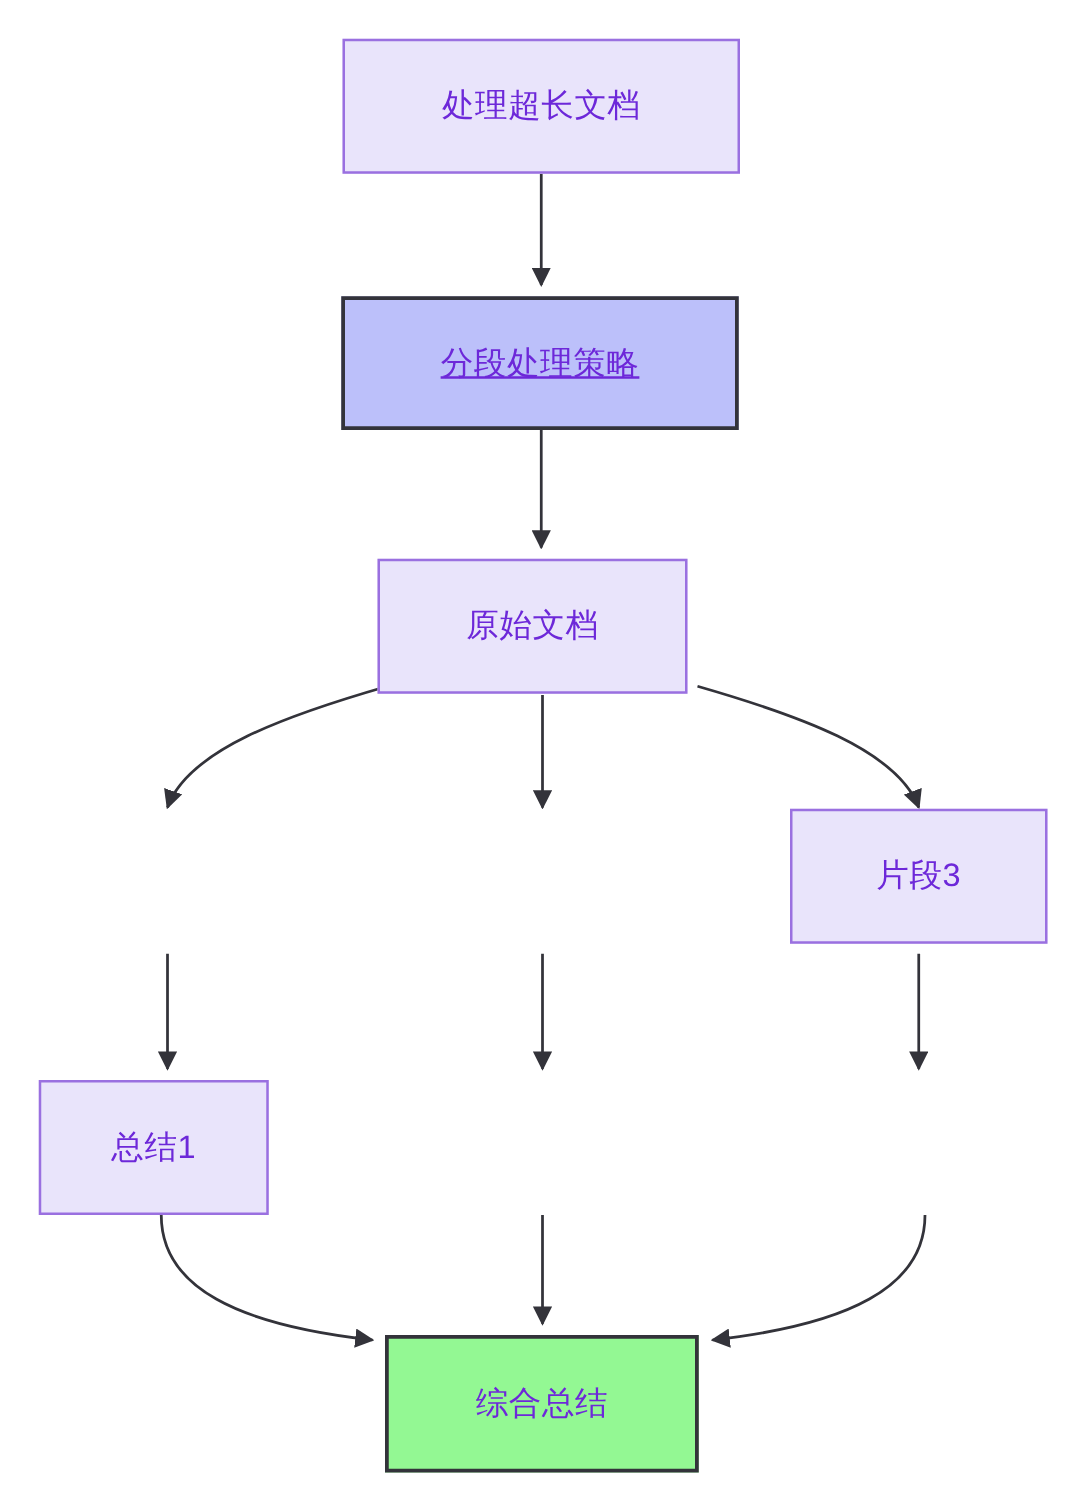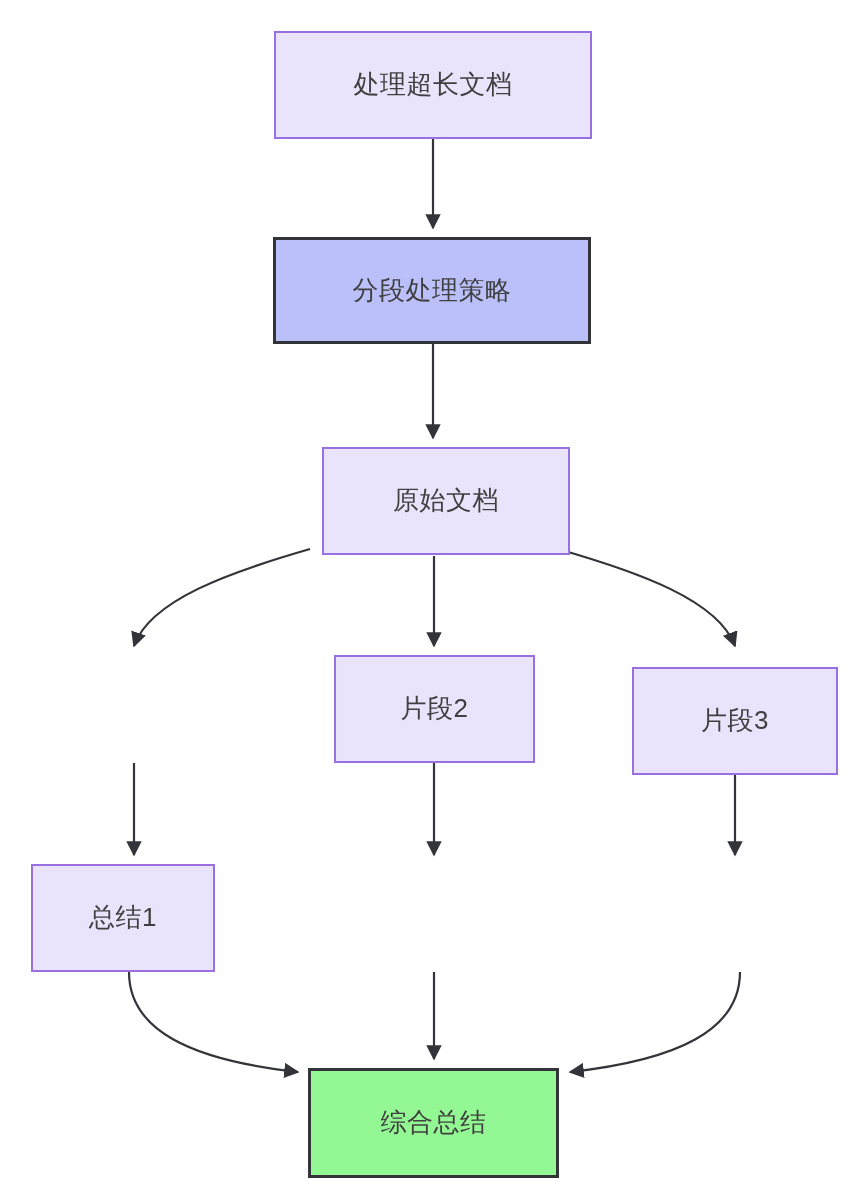--- a/index.html
+++ b/index.html
@@ -28,43 +28,43 @@
   }
   .node {
     position: absolute;
     box-sizing: border-box;
     display: flex;
     align-items: center;
     justify-content: center;
     text-align: center;
     font-size: 26px;
     line-height: 1.2;
-    color: #404040;
+    color: #6d28d9;
     letter-spacing: 0.5px;
     white-space: nowrap;
   }
   .node-plain {
     background: #e9e4fb;
     border: 2px solid #9a70e0;
   }
   .node-strategy {
     background: #bcc0fa;
     border: 3px solid #33333a;
   }
   .node-final {
     background: #93f893;
     border: 3px solid #33333a;
   }
   
   #node-long-doc      { left: 274px; top: 31px;   width: 318px; height: 108px; }
-  #node-strategy      { left: 273px; top: 237px;  width: 318px; height: 107px; }
-  #node-source-doc    { left: 322px; top: 447px;  width: 248px; height: 108px; }
+  #node-strategy      { left: 273px; top: 237px;  width: 318px; height: 107px; text-decoration: underline; }
+  #node-source-doc    { left: 302px; top: 447px;  width: 248px; height: 108px; }
   #node-fragment-1    { left: 31px;  top: 655px;  width: 206px; height: 108px; }
   #node-fragment-2    { left: 334px; top: 655px;  width: 201px; height: 108px; }
-  #node-fragment-3    { left: 632px; top: 667px;  width: 206px; height: 108px; }
+  #node-fragment-3    { left: 632px; top: 647px;  width: 206px; height: 108px; }
   #node-summary-1     { left: 31px;  top: 864px;  width: 184px; height: 108px; }
   #node-summary-2     { left: 334px; top: 864px;  width: 201px; height: 108px; }
   #node-summary-3     { left: 632px; top: 864px;  width: 206px; height: 108px; }
   #node-final-summary { left: 308px; top: 1068px; width: 251px; height: 110px; }
 </style>
 </head>
 <body>
 
 <div id="canvas">
 
@@ -104,23 +104,20 @@
 
   <div class="node node-strategy" id="node-strategy">
     <span>分段处理策略</span>
   </div>
 
   <div class="node node-plain" id="node-source-doc">
     <span>原始文档</span>
   </div>
 
 
-  <div class="node node-plain" id="node-fragment-2">
-    <span>片段2</span>
-  </div>
 
   <div class="node node-plain" id="node-fragment-3">
     <span>片段3</span>
   </div>
 
   <div class="node node-plain" id="node-summary-1">
     <span>总结1</span>
   </div>
 
 

